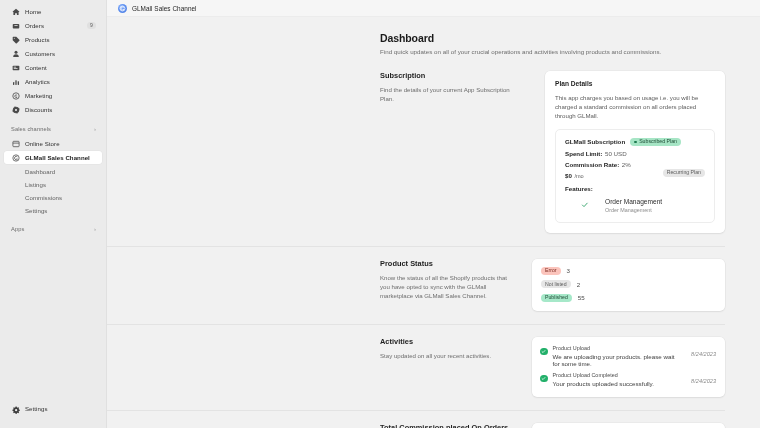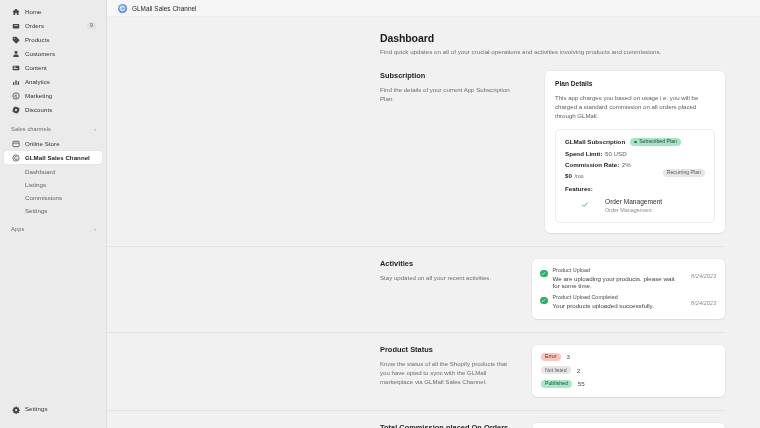--- a/index.html
+++ b/index.html
@@ -405,20 +405,49 @@
                   <div class="feat-sub">Order Management</div>
                 </span>
               </div>
             </div>
           </div>
         </div>
       </div>
 
       <div class="section">
         <div class="sec-left">
+          <div class="sec-title">Product Status</div>
+          <div class="sec-desc">Know the status of all the Shopify products that you have opted to sync with the GLMall marketplace via GLMall Sales Channel.</div>
+        </div>
+        <div class="sec-right">
+          <div class="card" id="status-card">
+            <div class="status-row">
+              <span class="pill red">
+                <span>Error</span>
+              </span>
+              <span class="status-count">3</span>
+            </div>
+            <div class="status-row">
+              <span class="pill gray">
+                <span>Not listed</span>
+              </span>
+              <span class="status-count">2</span>
+            </div>
+            <div class="status-row">
+              <span class="pill mint">
+                <span>Published</span>
+              </span>
+              <span class="status-count">55</span>
+            </div>
+          </div>
+        </div>
+      </div>
+
+      <div class="section">
+        <div class="sec-left">
           <div class="sec-title">Activities</div>
           <div class="sec-desc">Stay updated on all your recent activities.</div>
         </div>
         <div class="sec-right">
           <div class="card" id="activities-card">
 
             <div class="act-row">
               <span class="act-check">
                 <svg viewBox="0 0 16 16" fill="none" stroke="#ffffff" stroke-width="2.4" stroke-linecap="round" stroke-linejoin="round">
                     <path d="M3.4 8.4 6.5 11.4 12.6 4.8"></path>
@@ -441,49 +470,20 @@
                 <div class="act-title">Product Upload Completed</div>
                 <div class="act-msg">Your products uploaded successfully.</div>
               </span>
               <span class="act-date">8/24/2023</span>
             </div>
 
           </div>
         </div>
       </div>
 
-      <div class="section">
-        <div class="sec-left">
-          <div class="sec-title">Product Status</div>
-          <div class="sec-desc">Know the status of all the Shopify products that you have opted to sync with the GLMall marketplace via GLMall Sales Channel.</div>
-        </div>
-        <div class="sec-right">
-          <div class="card" id="status-card">
-            <div class="status-row">
-              <span class="pill red">
-                <span>Error</span>
-              </span>
-              <span class="status-count">3</span>
-            </div>
-            <div class="status-row">
-              <span class="pill gray">
-                <span>Not listed</span>
-              </span>
-              <span class="status-count">2</span>
-            </div>
-            <div class="status-row">
-              <span class="pill mint">
-                <span>Published</span>
-              </span>
-              <span class="status-count">55</span>
-            </div>
-          </div>
-        </div>
-      </div>
-
       <div class="section nb">
         <div class="sec-left">
           <div class="sec-title">Total Commission placed On Orders</div>
         </div>
         <div class="sec-right">
           <div class="card" id="commission-card">
             <div class="comm-line">
               <span class="comm-k">GLMall Commission:</span>
               <span class="comm-v">$ 0</span>
             </div>

